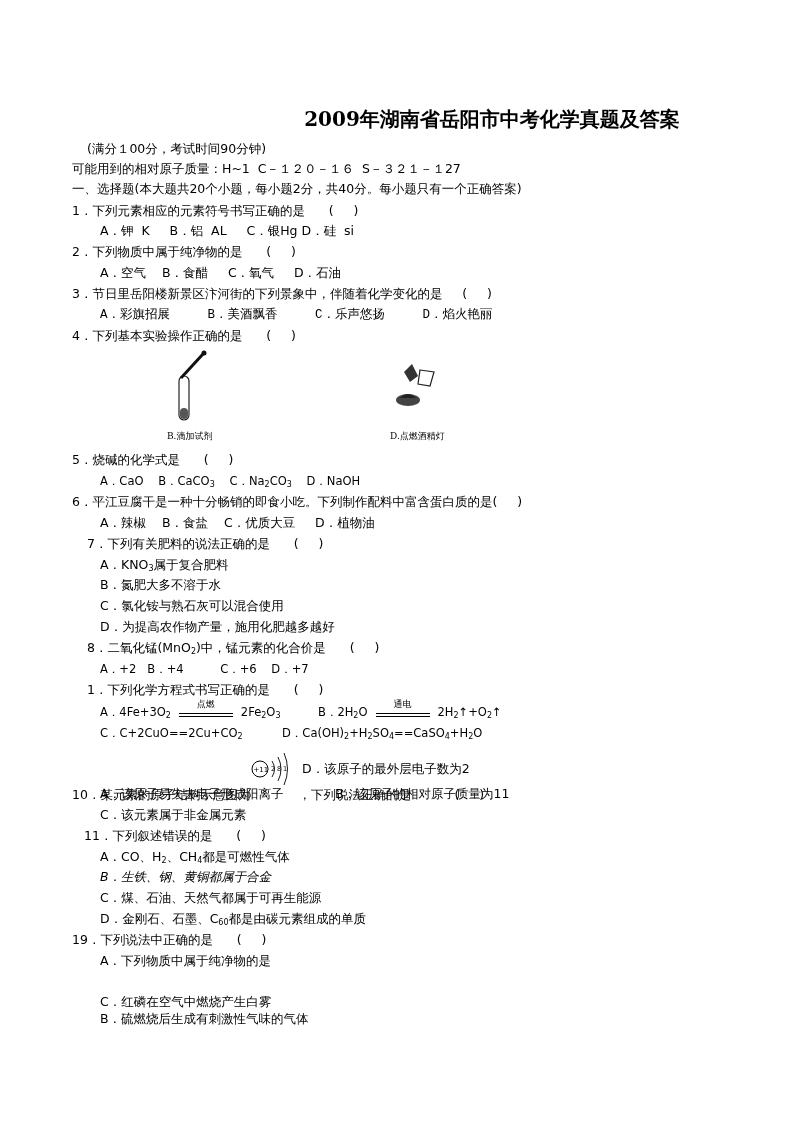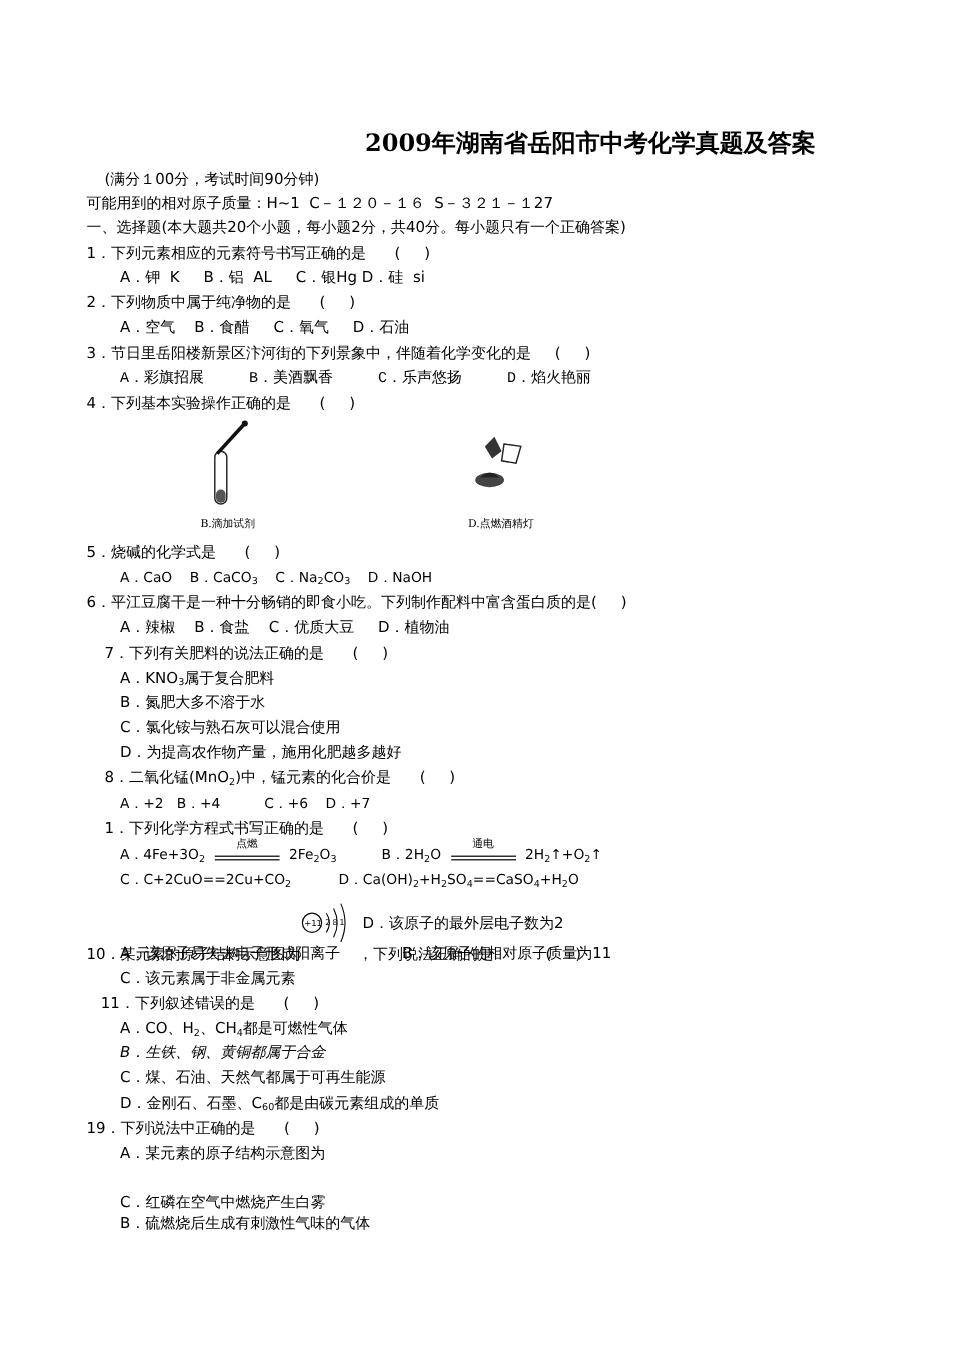--- a/index.html
+++ b/index.html
@@ -97,15 +97,15 @@
 <div class="line" style="left:100px;top:807px;">C．该元素属于非金属元素</div>
 <div class="line" style="left:302px;top:761px;">D．该原子的最外层电子数为2</div>
 
 <div class="line" style="left:72px;top:828px;margin-left:12px;">11．下列叙述错误的是      (     )</div>
 <div class="line" style="left:100px;top:849px;"><span>A．CO、H</span><sub>2</sub><span>、CH</span><sub>4</sub><span>都是可燃性气体</span></div>
 <div class="line" style="left:100px;top:869px;font-style:italic;">B．生铁、钢、黄铜都属于合金</div>
 <div class="line" style="left:100px;top:890px;">C．煤、石油、天然气都属于可再生能源</div>
 <div class="line" style="left:100px;top:911px;"><span>D．金刚石、石墨、C</span><sub>60</sub><span>都是由碳元素组成的单质</span></div>
 
 <div class="line" style="left:72px;top:932px;">19．下列说法中正确的是      (     )</div>
-<div class="line" style="left:100px;top:953px;">A．某元素的原子结构示意图为</div>
+<div class="line" style="left:100px;top:953px;">A．下列物质中属于纯净物的是</div>
 <div class="line" style="left:100px;top:973px;margin-top:38px;">B．硫燃烧后生成有刺激性气味的气体</div>
 <div class="line" style="left:100px;top:994px;">C．红磷在空气中燃烧产生白雾</div>
 
 </body></html>

